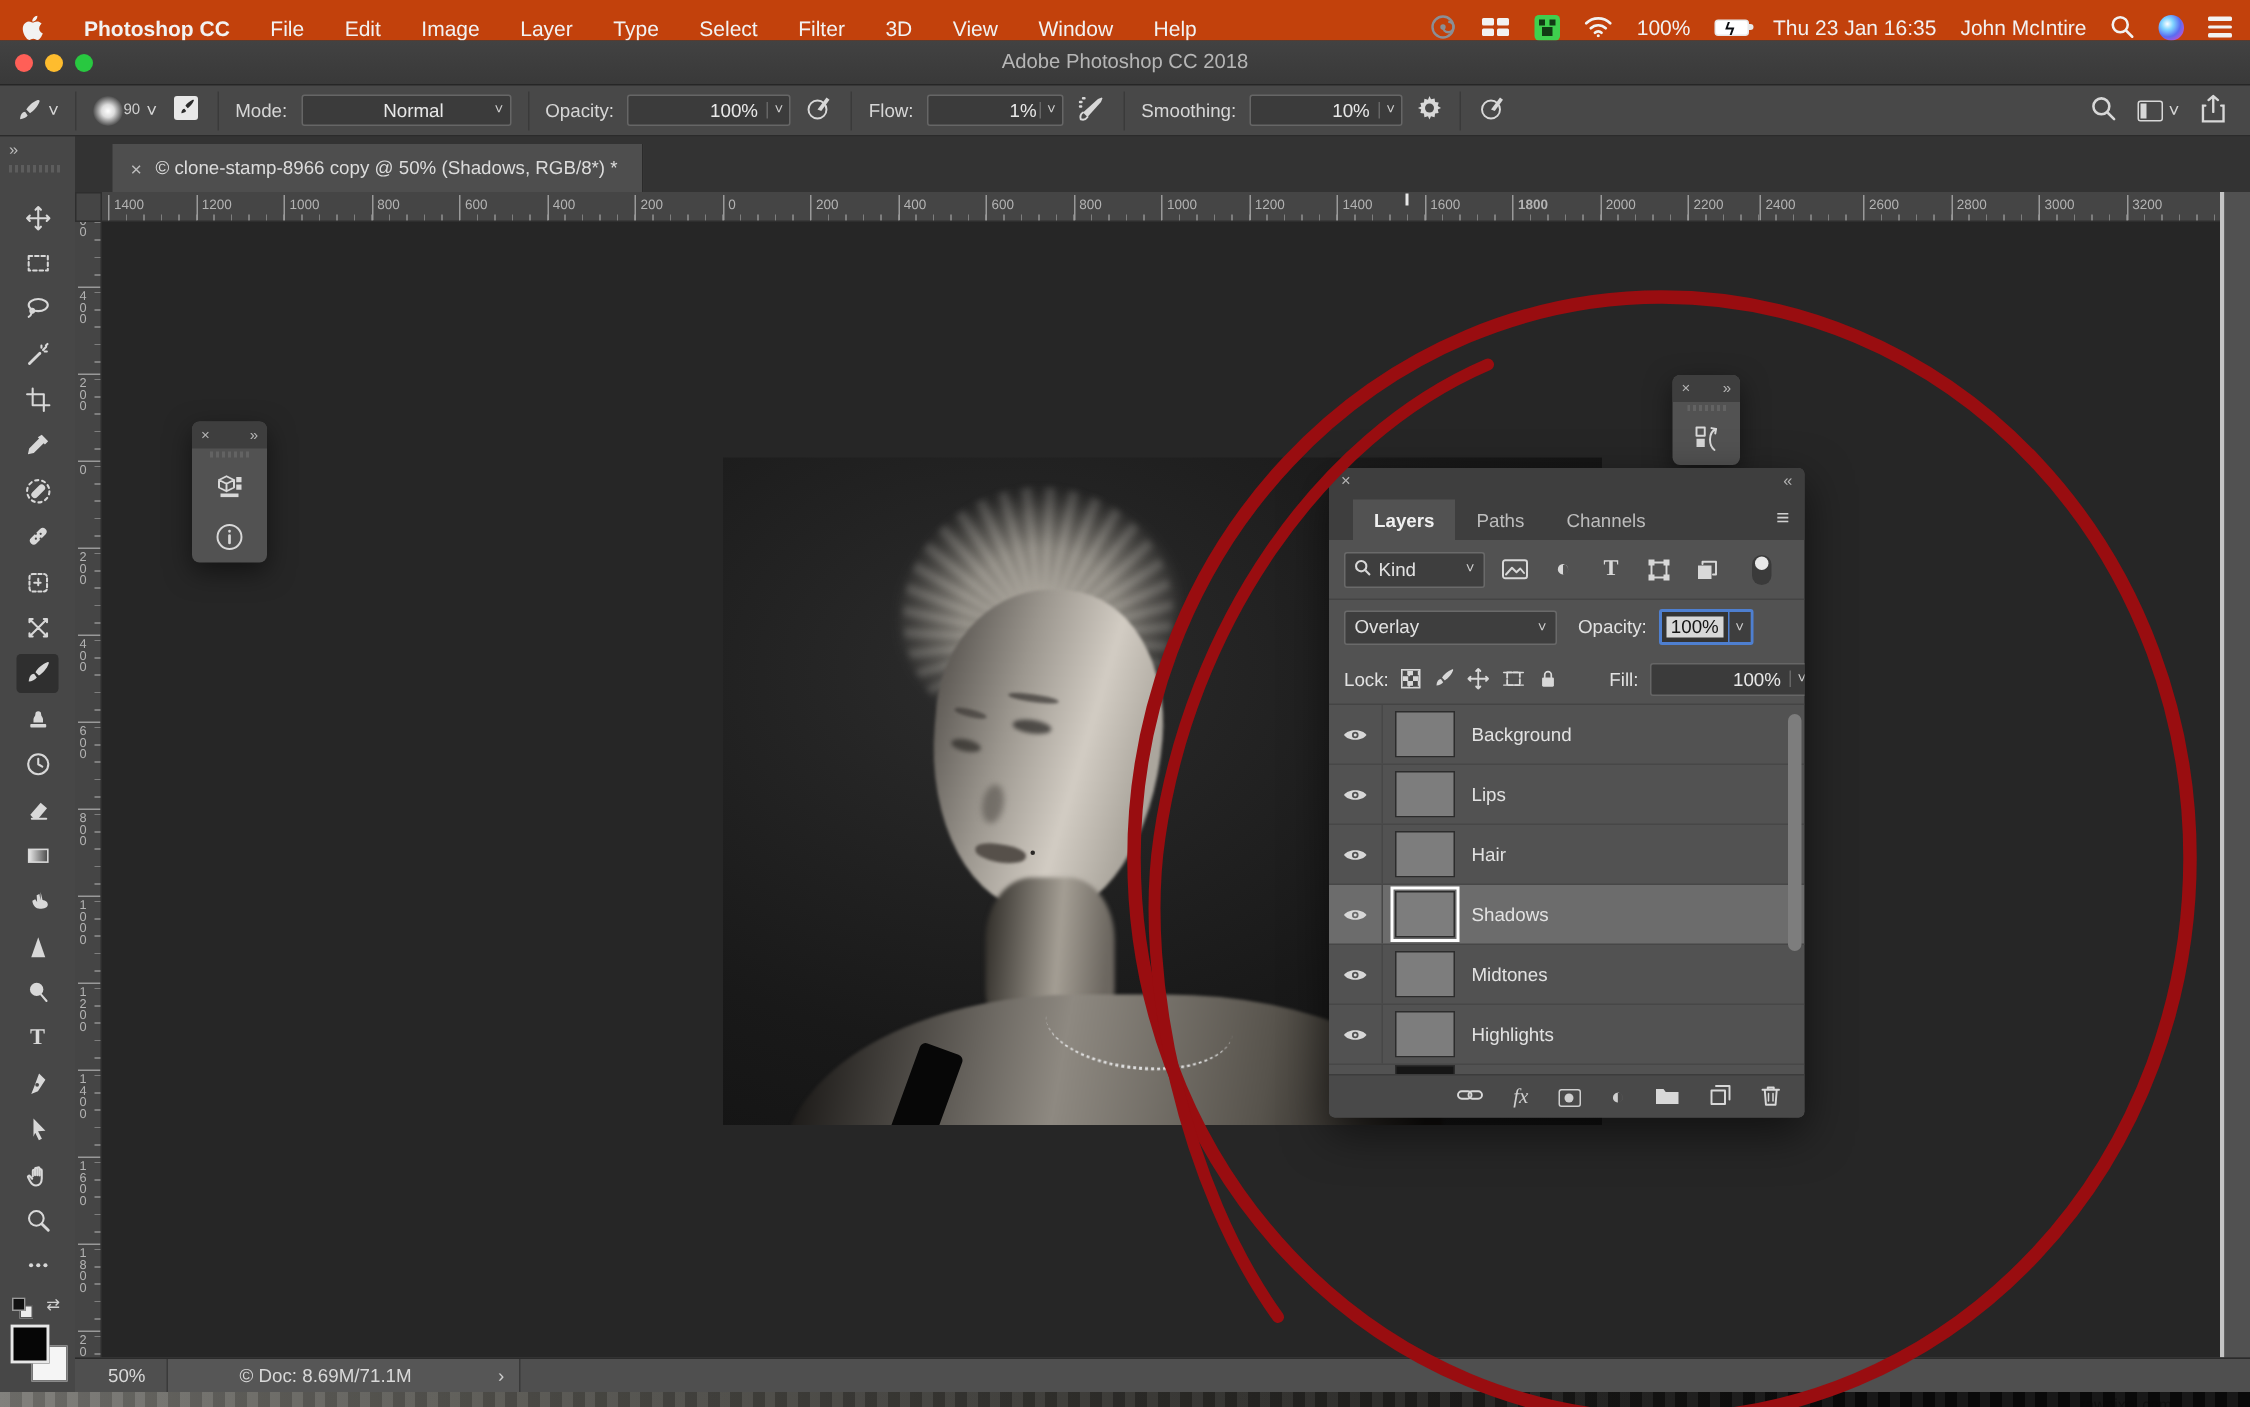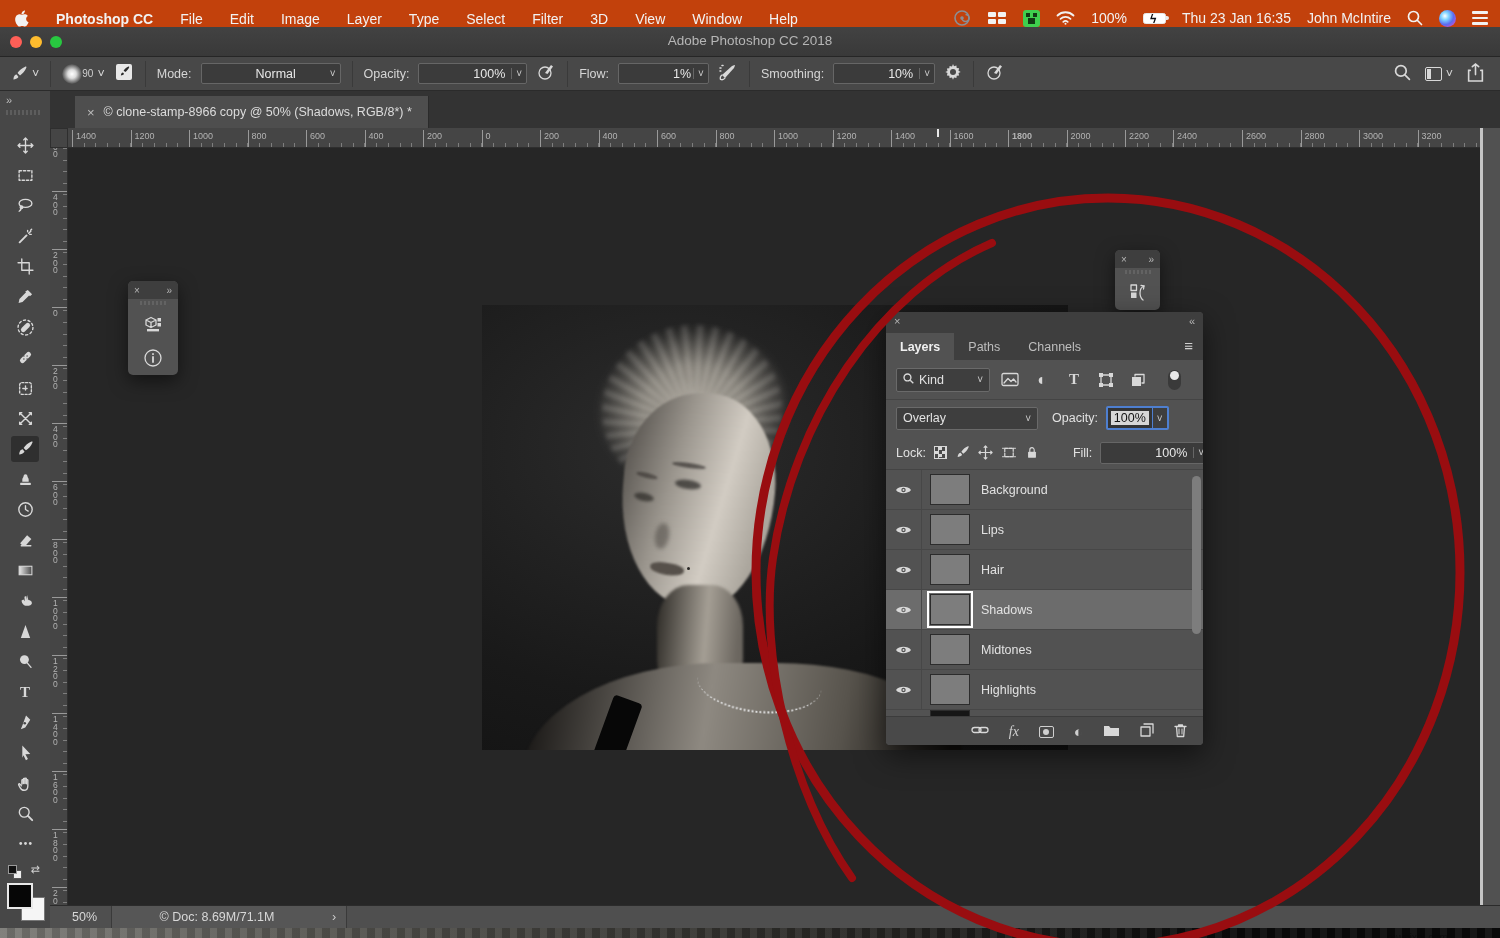--- a/index.html
+++ b/index.html
@@ -126,21 +126,21 @@
                justify-content:space-between; padding:0 6px; }
   .mini-grip { height:8px; display:flex; align-items:center; justify-content:center; }
   .mini-grip i { width:26px; height:4px; background:repeating-linear-gradient(90deg,#636363 0 2px, transparent 2px 4px); }
   .mini-cell { height:34px; display:flex; align-items:center; justify-content:center; color:#d8d8d8; }
 
   
   .layers-panel { position:absolute; left:886px; top:312px; width:317px; height:433px; background:#525252; border-radius:4px;
                   box-shadow:0 10px 30px rgba(0,0,0,.55); color:#e2e2e2; font-size:12.5px; overflow:hidden; }
   .lp-head { height:18px; background:#3e3e3e; display:flex; align-items:center; justify-content:space-between;
              padding:0 8px; color:#b5b5b5; font-size:11px; }
-  .lp-tabs { height:30px; background:#3e3e3e; display:flex; align-items:flex-end; position:relative; }
+  .lp-tabs { height:30px; background:#3e3e3e; display:flex; align-items:flex-end; position:relative;padding-left:16px; }
   .lp-tab { padding:7px 14px 6px; color:#bdbdbd; }
   .lp-tab.active { background:#525252; color:#f0f0f0; font-weight:bold; }
   .lp-menu { position:absolute; right:10px; top:7px; color:#d0d0d0; font-size:15px; }
   .lp-row { display:flex; align-items:center; gap:8px; padding:0 10px; }
   .lp-filter { height:40px; border-bottom:1px solid #444; }
   .kind-box { display:flex; align-items:center; gap:5px; background:#3e3e3e; border:1px solid #6a6a6a; border-radius:2px;
               height:24px; padding:0 6px; width:94px; }
   .kind-box .mag { font-size:11px; }
   .kind-box .chev { margin-left:auto; font-size:10px; color:#cfcfcf; }
   .filter-ic { width:24px; display:flex; justify-content:center; color:#d8d8d8; }

